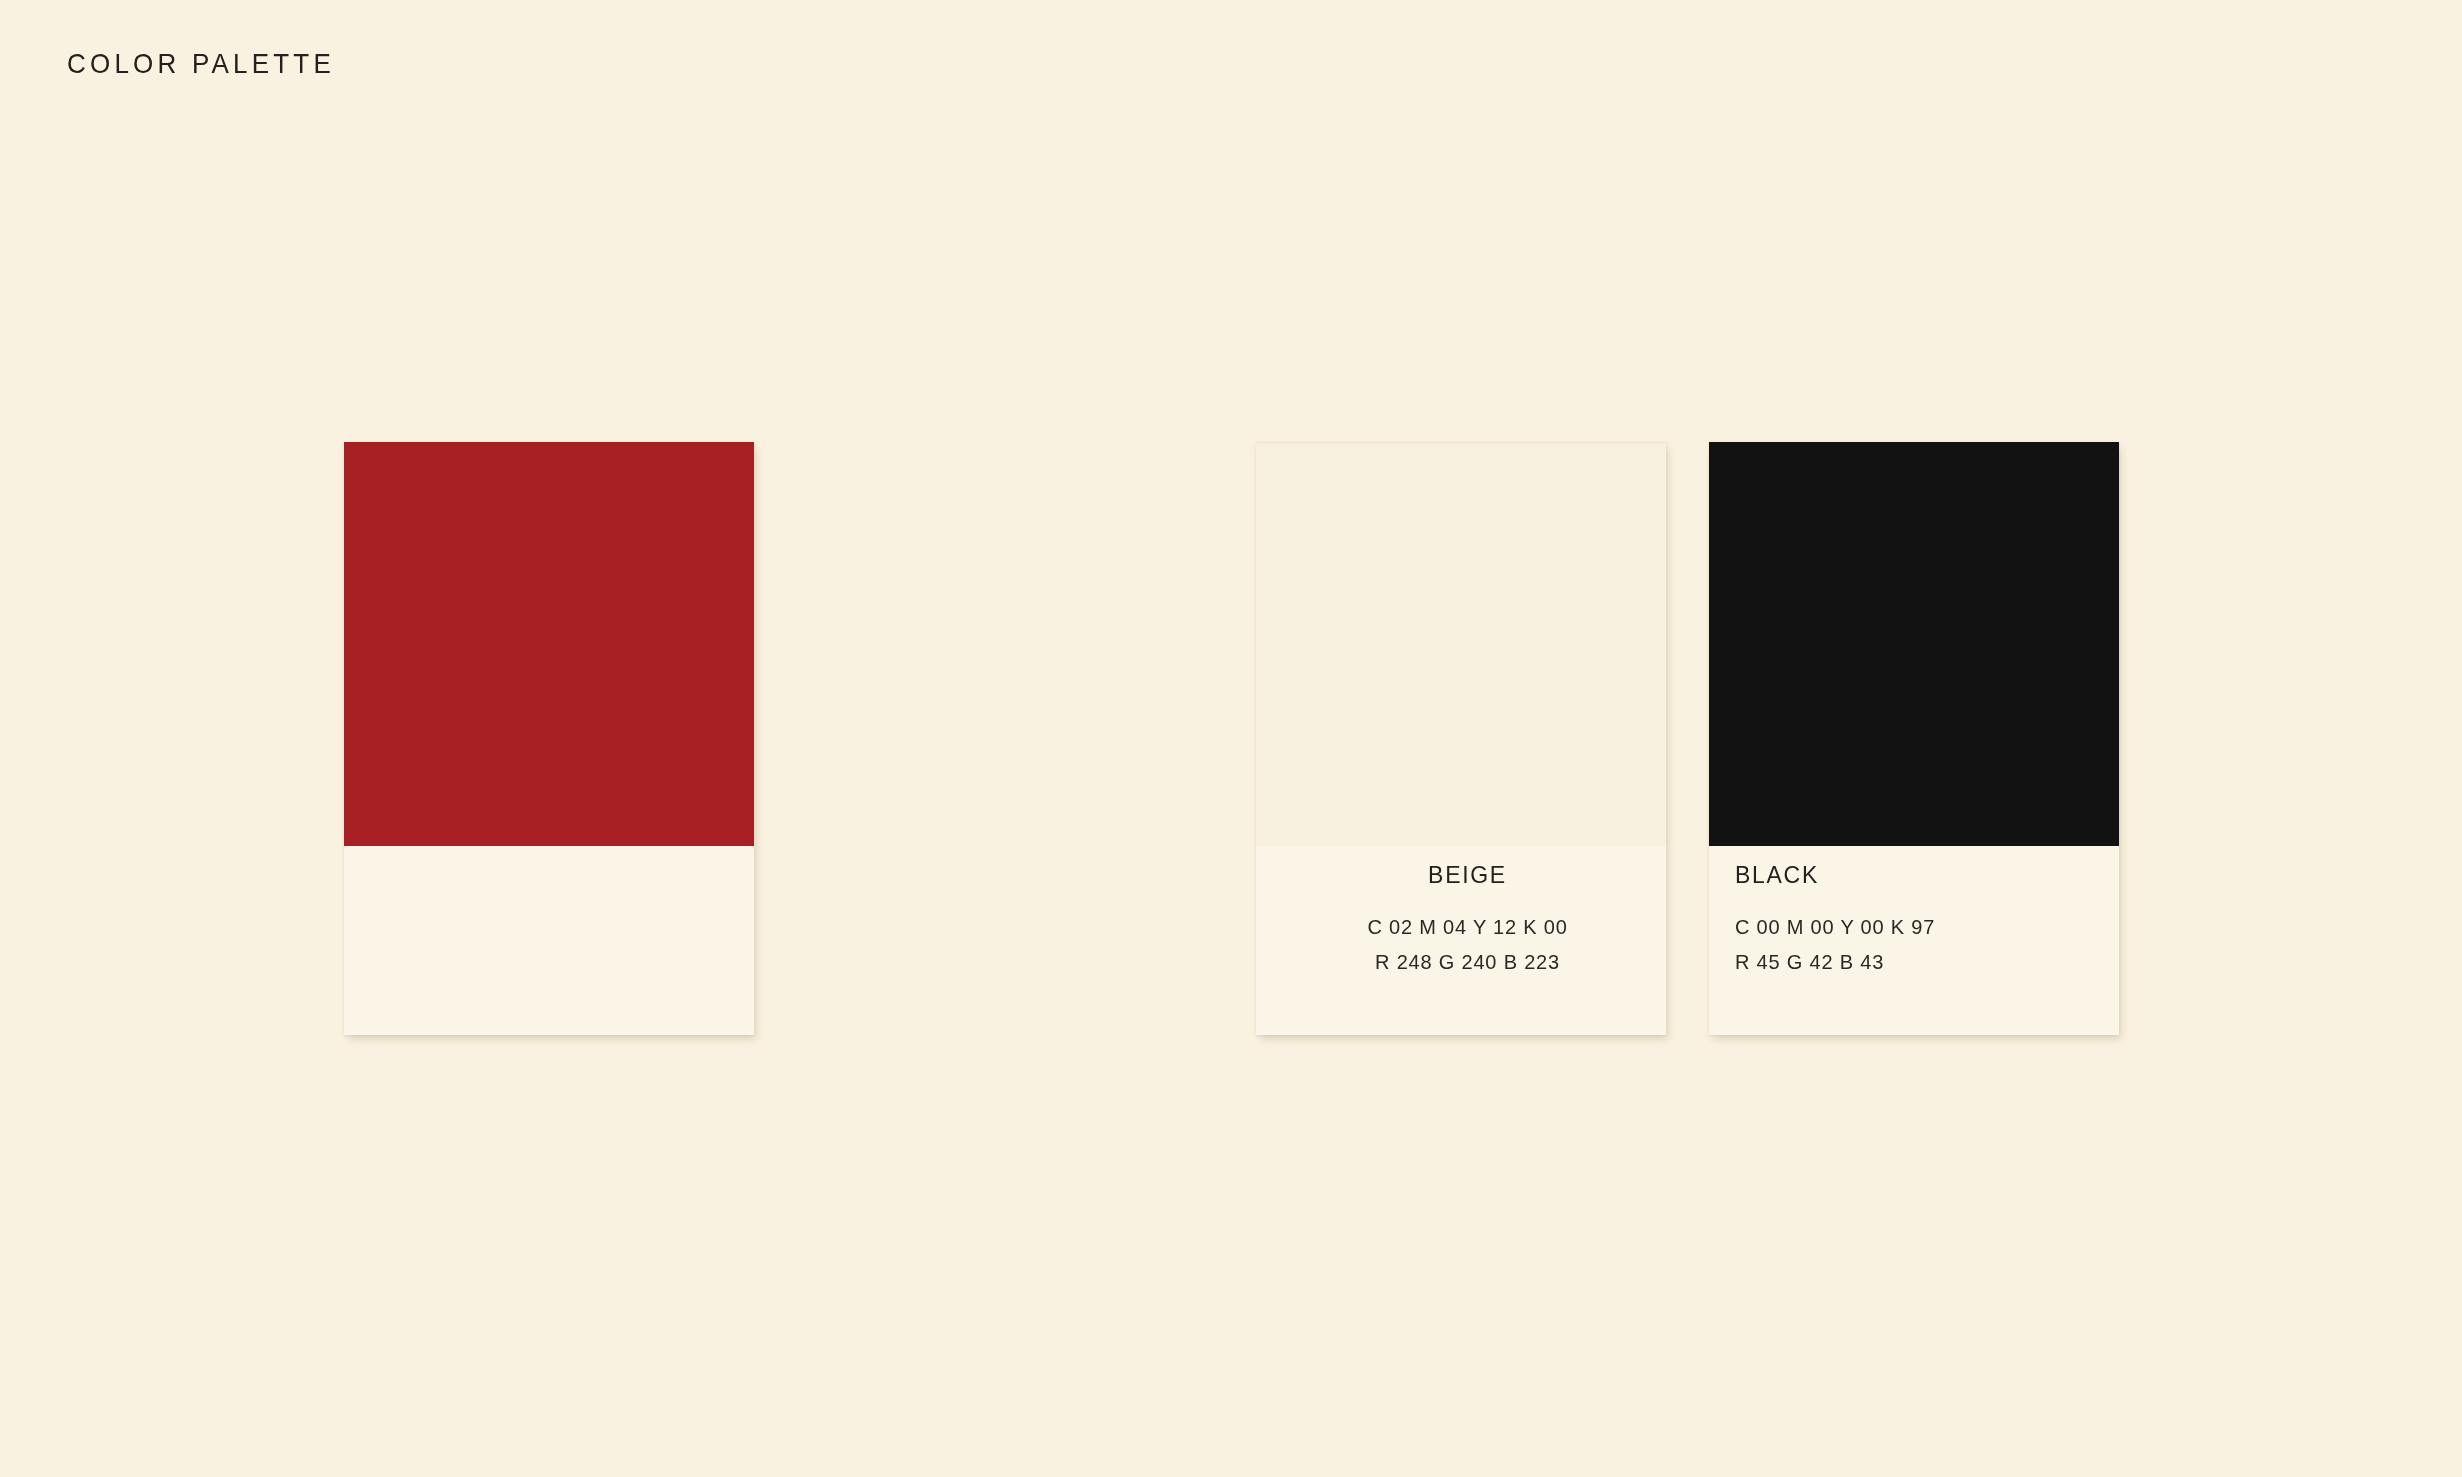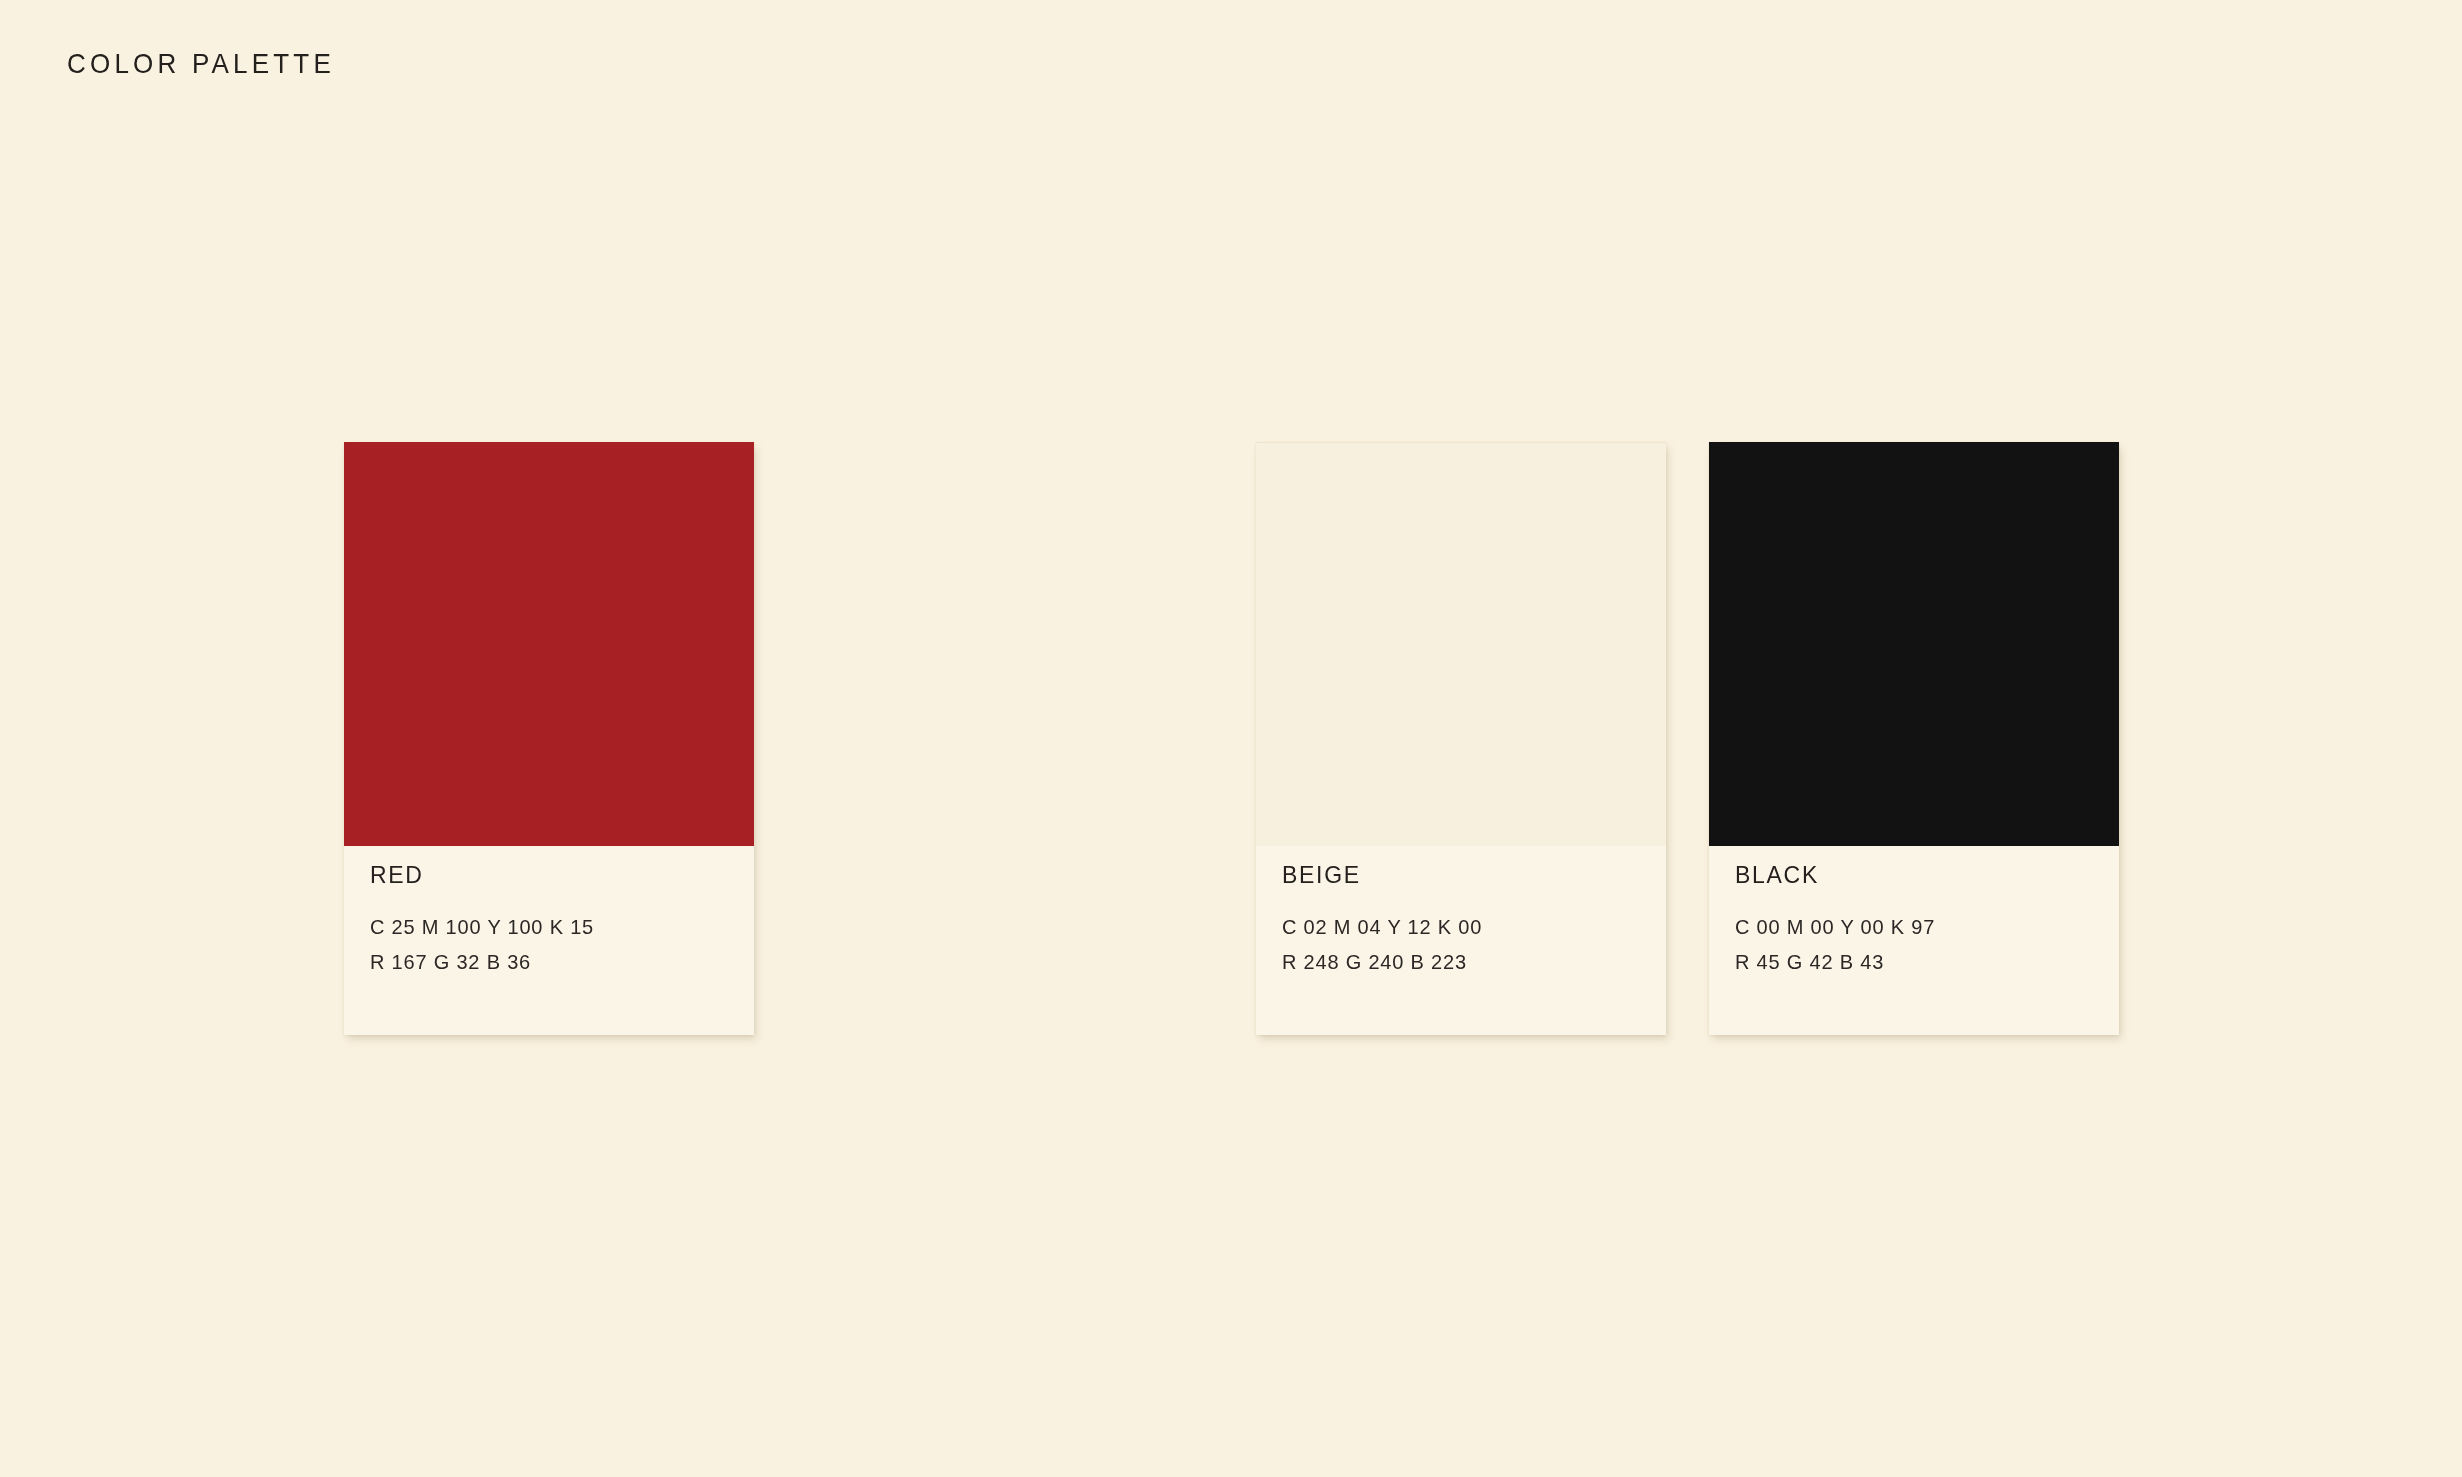--- a/index.html
+++ b/index.html
@@ -39,21 +39,21 @@
   }
 
   .swatch-card {
     position: absolute;
     top: 0;
     width: 410px;
     height: 593px;
   }
   .swatch-card.c0 { left: 0px; }
   .swatch-card.c1 { left: 455px; }
-  .swatch-card.c2 { left: 912px; }
+  .swatch-card.c2 { left: 912px; text-align: center; }
   .swatch-card.c3 { left: 1365px; border-radius: 21px; }
 
   .card-body {
     position: absolute;
     left: 0;
     top: 0;
     width: 100%;
     height: 100%;
     background: #fbf5e8;
     box-shadow: 2.6px 4.5px 8.3px rgba(120, 100, 60, 0.20),
@@ -104,27 +104,20 @@
 </head>
 <body style="background: rgb(250, 242, 224);">
 
 <div id="page-title">COLOR PALETTE</div>
 
 <div id="palette-row">
 
   <div class="swatch-card c0">
     <div class="card-body" style="background: rgb(251, 245, 232);"></div>
     <div class="swatch-chip" style="background: rgb(167, 32, 36);"></div>
-    <div class="card-text">
-      <div class="color-name">RED</div>
-      <div class="color-codes">
-        <div class="code-line">C 25 M 100 Y 100 K 15</div>
-        <div class="code-line">R 167 G 32 B 36</div>
-      </div>
-    </div>
   </div>
 
 
   <div class="swatch-card c2">
     <div class="card-body" style="background: rgb(251, 245, 232);"></div>
     <div class="swatch-chip pale" style="background: rgb(248, 240, 223);"></div>
     <div class="card-text">
       <div class="color-name">BEIGE</div>
       <div class="color-codes">
         <div class="code-line">C 02 M 04 Y 12 K 00</div>

